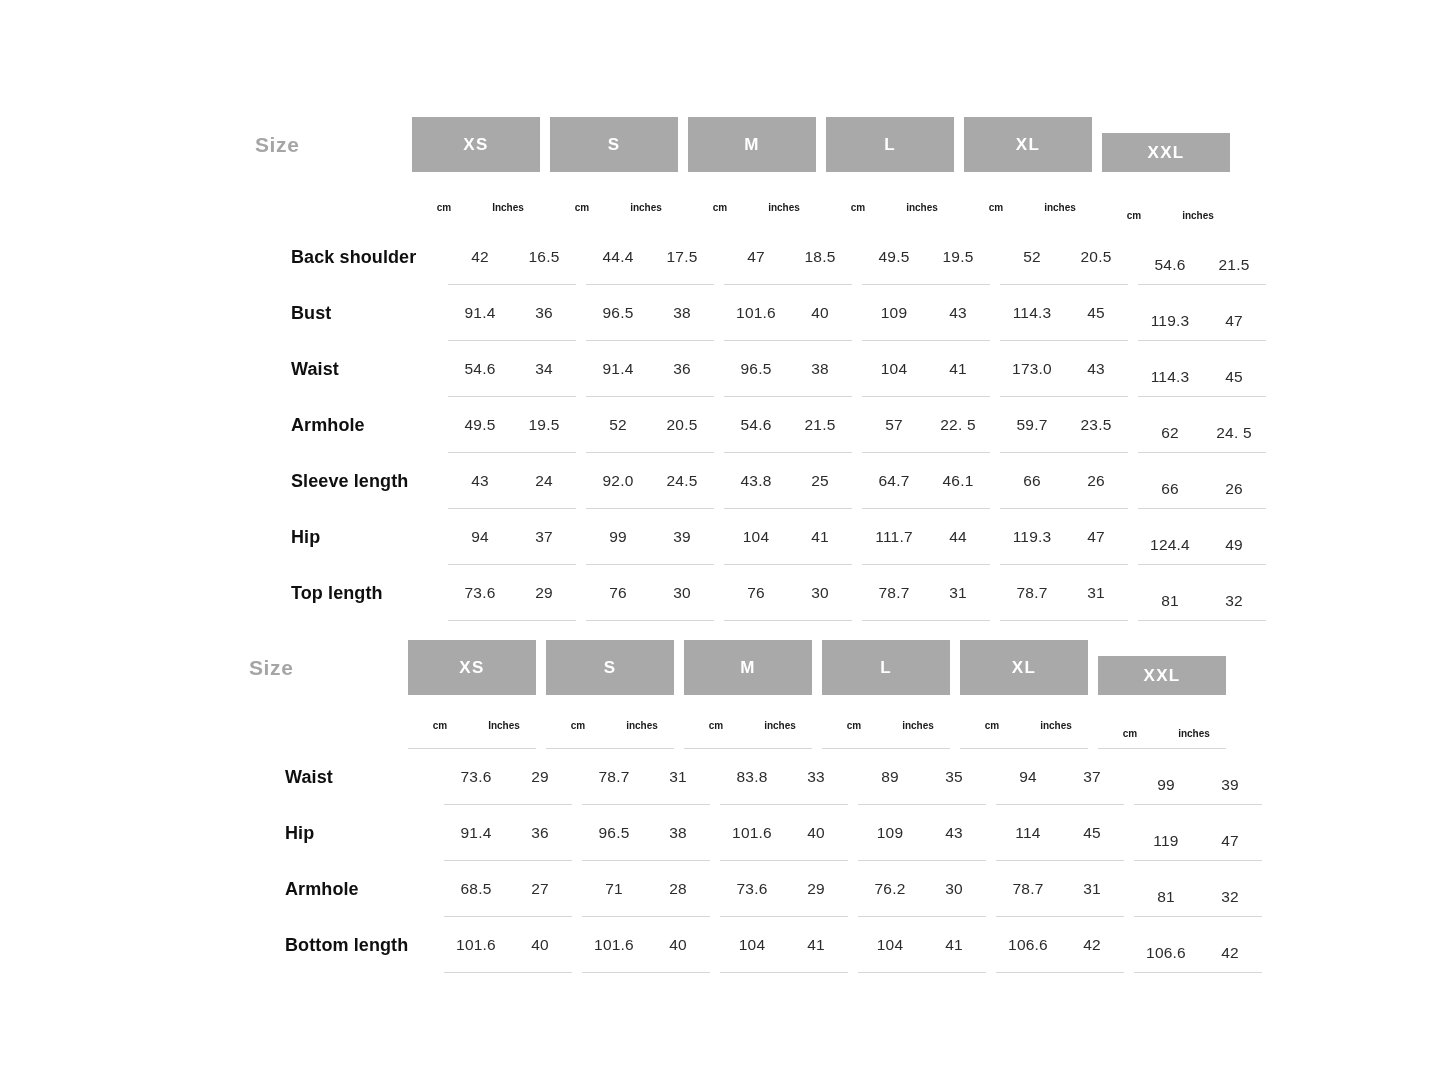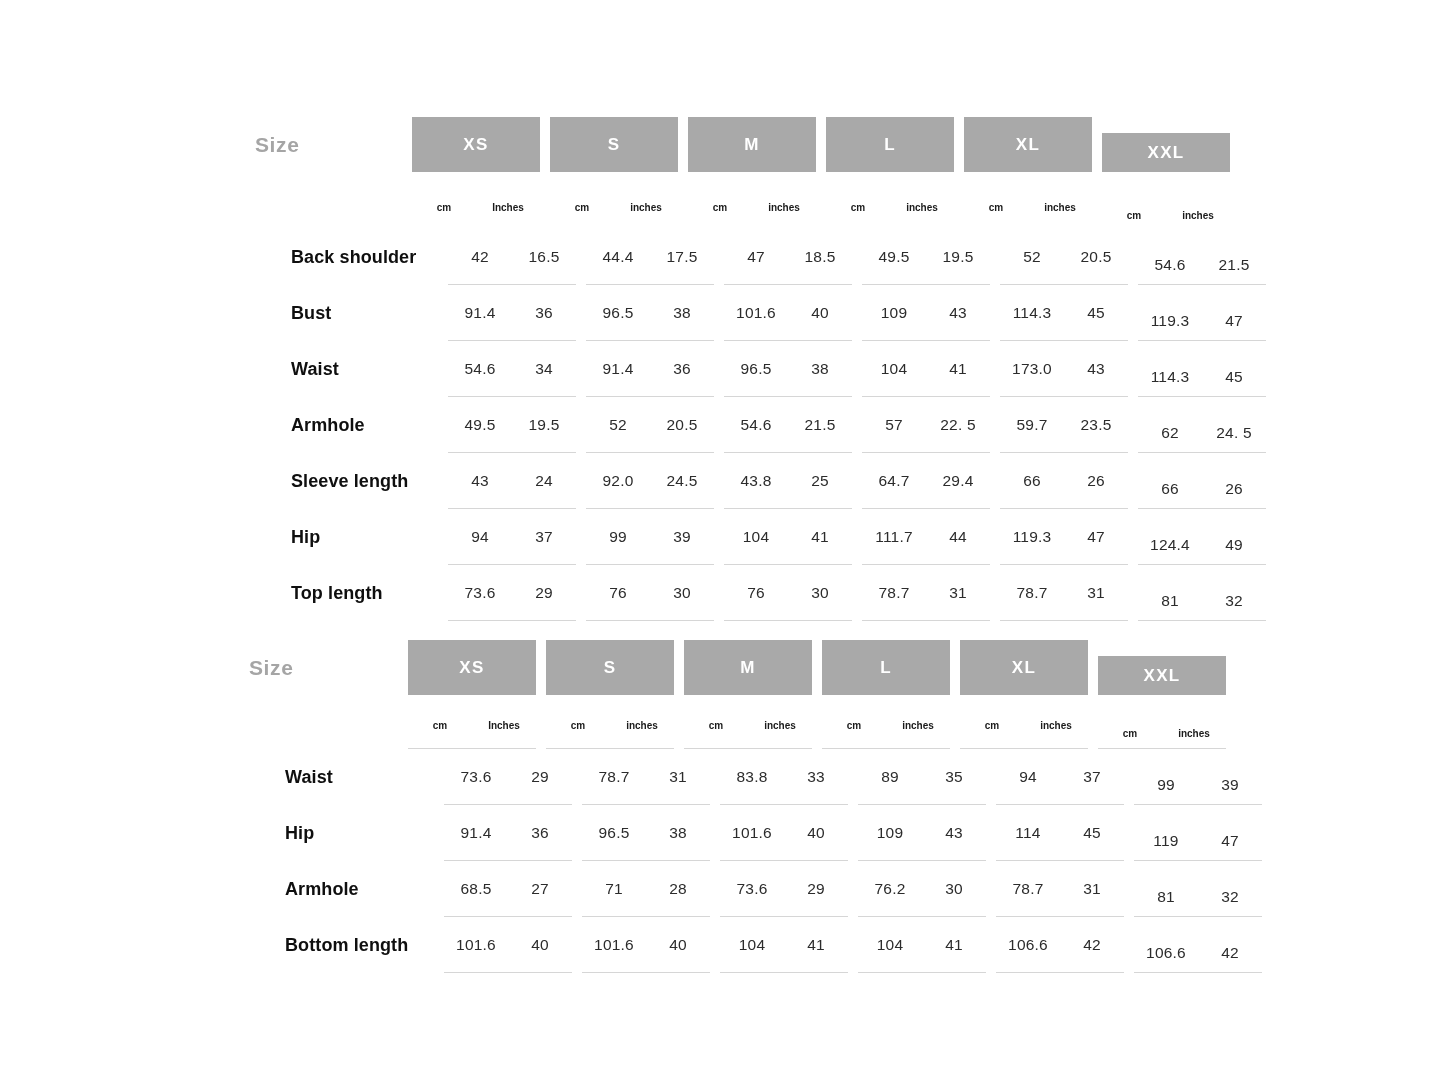--- a/index.html
+++ b/index.html
@@ -270,21 +270,21 @@
         <div class="group vals">
           <span class="cell value">92.0</span>
           <span class="cell value">24.5</span>
         </div>
         <div class="group vals">
           <span class="cell value">43.8</span>
           <span class="cell value">25</span>
         </div>
         <div class="group vals">
           <span class="cell value">64.7</span>
-          <span class="cell value">29.4</span>
+          <span class="cell value">46.1</span>
         </div>
         <div class="group vals">
           <span class="cell value">66</span>
           <span class="cell value">26</span>
         </div>
         <div class="group vals">
           <span class="cell value">66</span>
           <span class="cell value">26</span>
         </div>
       </div>

